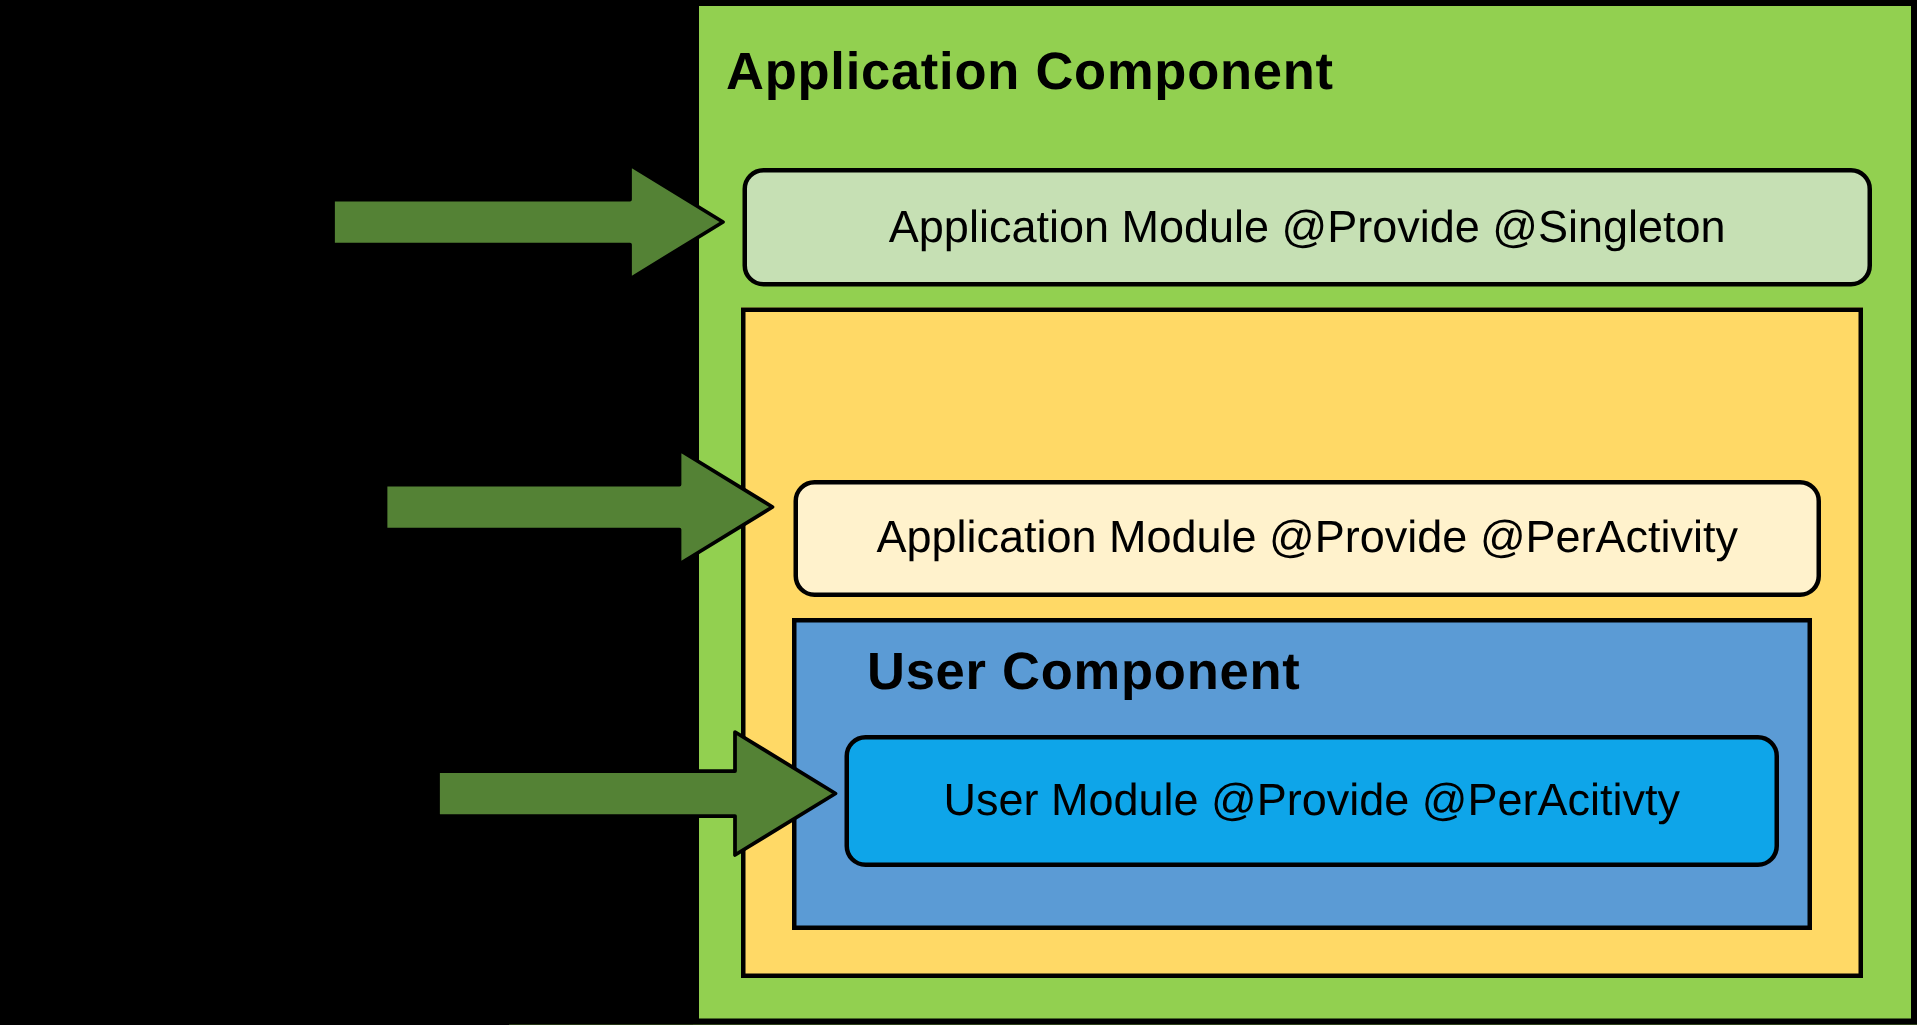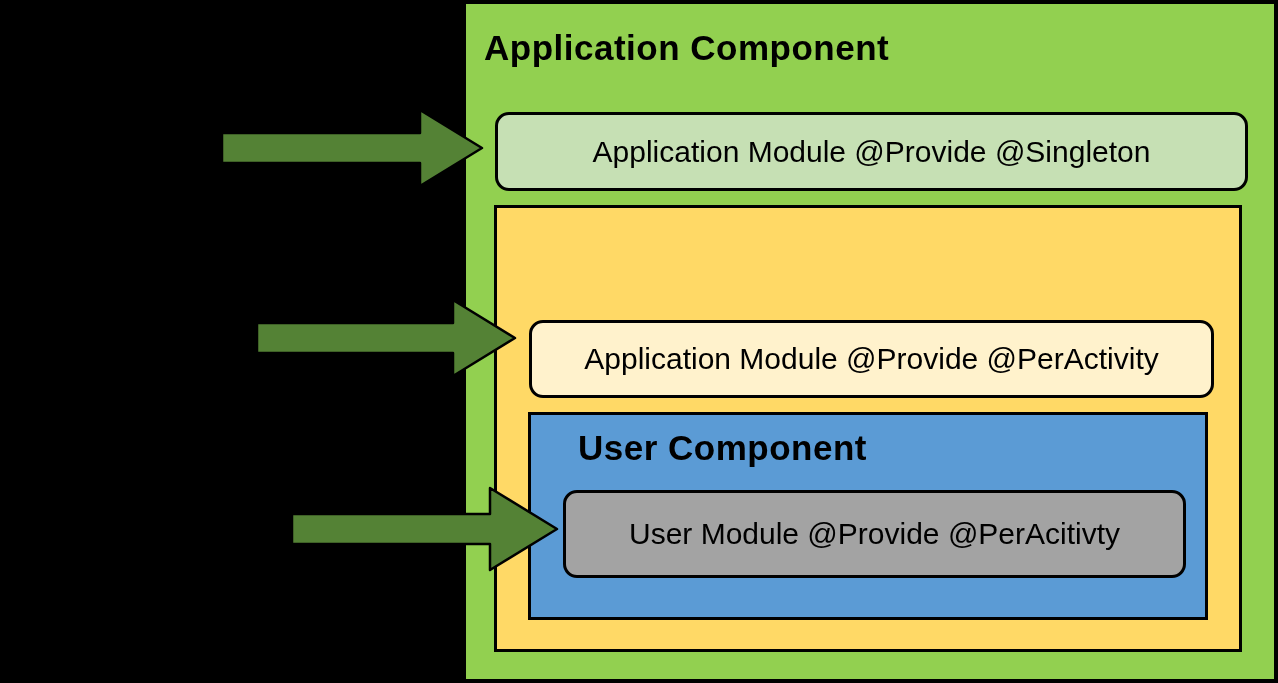--- a/index.html
+++ b/index.html
@@ -64,21 +64,21 @@
 
   
   .user-box {
     left: 31px; top: 204px; width: 680px; height: 208px;
     background: #5B9BD5;
     border: 3px solid #000;
   }
   .user-title { left: 21px; top: 13px; margin-left: 26px; }
   .user-module {
     left: 32px; top: 75px; width: 617px; height: 82px;
-    background: #a3a3a3;
+    background: #0ea5e9;
   }
 
   
   .arrow-layer {
     position: absolute; left: 0; top: 0;
     width: 1278px; height: 683px;
     z-index: 10;
     pointer-events: none;
   }
   .arrow-shape {

